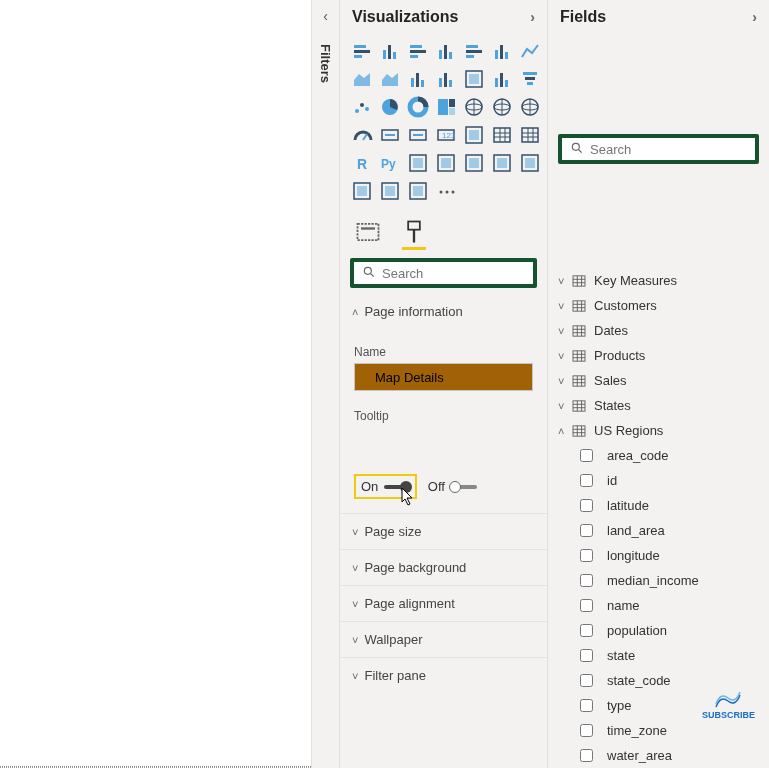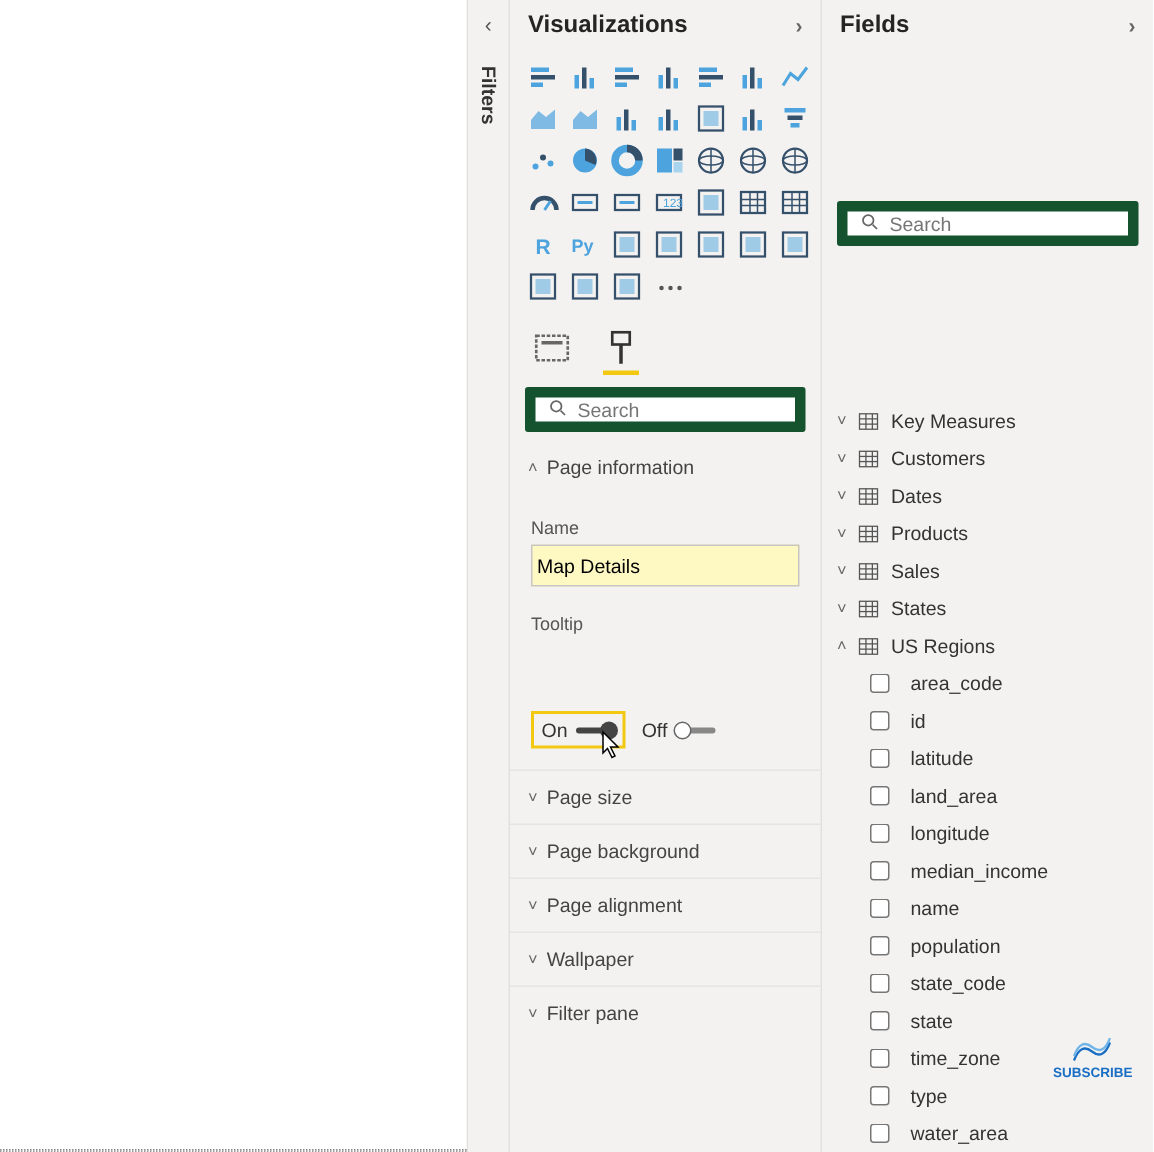--- a/index.html
+++ b/index.html
@@ -11,28 +11,28 @@
 .viz-pane { width: 208px; background: #f3f2f1; border-left: 1px solid #e1dfdd; display: flex; flex-direction: column; }
 .fields-pane { width: 222px; background: #f3f2f1; border-left: 1px solid #e1dfdd; display: flex; flex-direction: column; }
 .pane-header { display: flex; align-items: center; justify-content: space-between; padding: 8px 12px; font-size: 16px; font-weight: 700; color: #252423; }
 .pane-header .chev { font-size: 14px; color: #666; cursor: pointer; }
 .viz-grid { display: grid; grid-template-columns: repeat(7, 24px); gap: 4px; padding: 6px 10px; }
 .viz-icon { width: 24px; height: 24px; display: flex; align-items: flex-start; justify-content: center; cursor: pointer; }
 .viz-icon svg { width: 22px; height: 22px; }
 .tabs-row { display: flex; gap: 18px; padding: 8px 14px 0; border-bottom: none; }
 .tab-btn { width: 28px; height: 28px; display: flex; align-items: center; justify-content: center; cursor: pointer; position: relative; }
 .tab-btn.active::after { content: ""; position: absolute; bottom: -4px; left: 2px; right: 2px; height: 3px; background: #f2c811; }
-.search-box { margin: 12px 10px 6px; border: 7px solid #14532d; background: #fff; height: 30px; display: flex; align-items: center; padding: 0 8px; border-radius: 2px; }
+.search-box { margin: 12px 10px 6px; border: 4px solid #14532d; background: #fff; height: 30px; display: flex; align-items: center; padding: 0 8px; border-radius: 2px; }
 .search-box .mag { margin-right: 6px; color: #666; font-size: 14px; }
 .search-box input { border: none; outline: none; font-size: 13px; width: 100%; background: transparent; }
 .section-row { display: flex; align-items: center; padding: 10px 12px; font-size: 13px; color: #444; cursor: pointer; border-top: 1px solid #e6e4e2; }
 .section-row .chev { margin-right: 6px; font-size: 11px; color: #666; }
 .prop-group { padding: 6px 14px 14px; }
 .prop-label { font-size: 12px; color: #555; margin-top: 10px; margin-bottom: 4px; }
-.text-input { width: 100%; height: 28px; border: 1px solid #c8c6c4; background: #fef9c3; padding: 0 3px; font-size: 13px; }
+.text-input { width: 100%; height: 28px; border: 1px solid #c8c6c4; background: #a16207; padding: 0 20px; font-size: 13px; }
 .toggle-wrap { display: inline-flex; align-items: center; padding: 4px 6px; }
 .toggle-wrap.highlight { border: 2px solid #f2c811; padding: 3px 5px; }
 .toggle-label { font-size: 13px; color: #333; margin-right: 6px; }
 .toggle-track { width: 26px; height: 4px; background: #444; position: relative; border-radius: 2px; }
 .toggle-knob { width: 12px; height: 12px; border-radius: 50%; background: #444; position: absolute; top: -4px; }
 .toggle-on .toggle-knob { right: -2px; }
 .toggle-off .toggle-knob { left: -2px; }
 .toggle-off .toggle-track { background: #888; }
 .toggle-off .toggle-knob { background: #888; border: 1px solid #666; background: #fff; }
 .cursor { position: absolute; font-size: 16px; }
@@ -518,33 +518,33 @@
       <div class="field-row">
         <input type="checkbox" style="">
         <span>name</span>
       </div>
       <div class="field-row">
         <input type="checkbox" style="">
         <span>population</span>
       </div>
       <div class="field-row">
         <input type="checkbox" style="">
+        <span>state</span>
+      </div>
+      <div class="field-row">
+        <input type="checkbox" style="">
         <span>state_code</span>
       </div>
       <div class="field-row">
         <input type="checkbox" style="">
-        <span>state</span>
+        <span>type</span>
       </div>
       <div class="field-row">
         <input type="checkbox" style="">
         <span>time_zone</span>
-      </div>
-      <div class="field-row">
-        <input type="checkbox" style="">
-        <span>type</span>
       </div>
       <div class="field-row">
         <input type="checkbox" style="">
         <span>water_area</span>
       </div>
     </div>
   <div class="subscribe">
     <svg viewBox="0 0 40 24">
         <path d="M4 20 Q10 4 20 12 Q30 20 36 4" fill="none" stroke="#1a6fc4" stroke-width="2"></path>
         <path d="M4 16 Q10 0 20 8 Q30 16 36 0" fill="none" stroke="#6fb5e8" stroke-width="2"></path>

